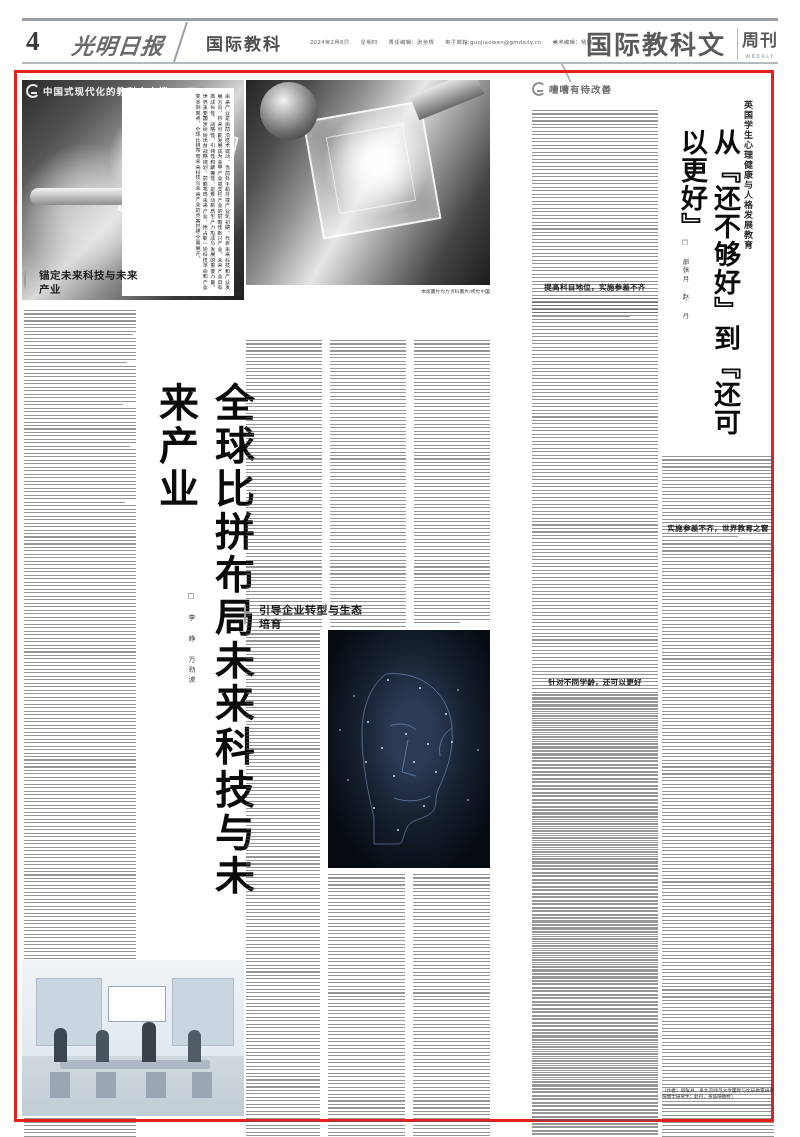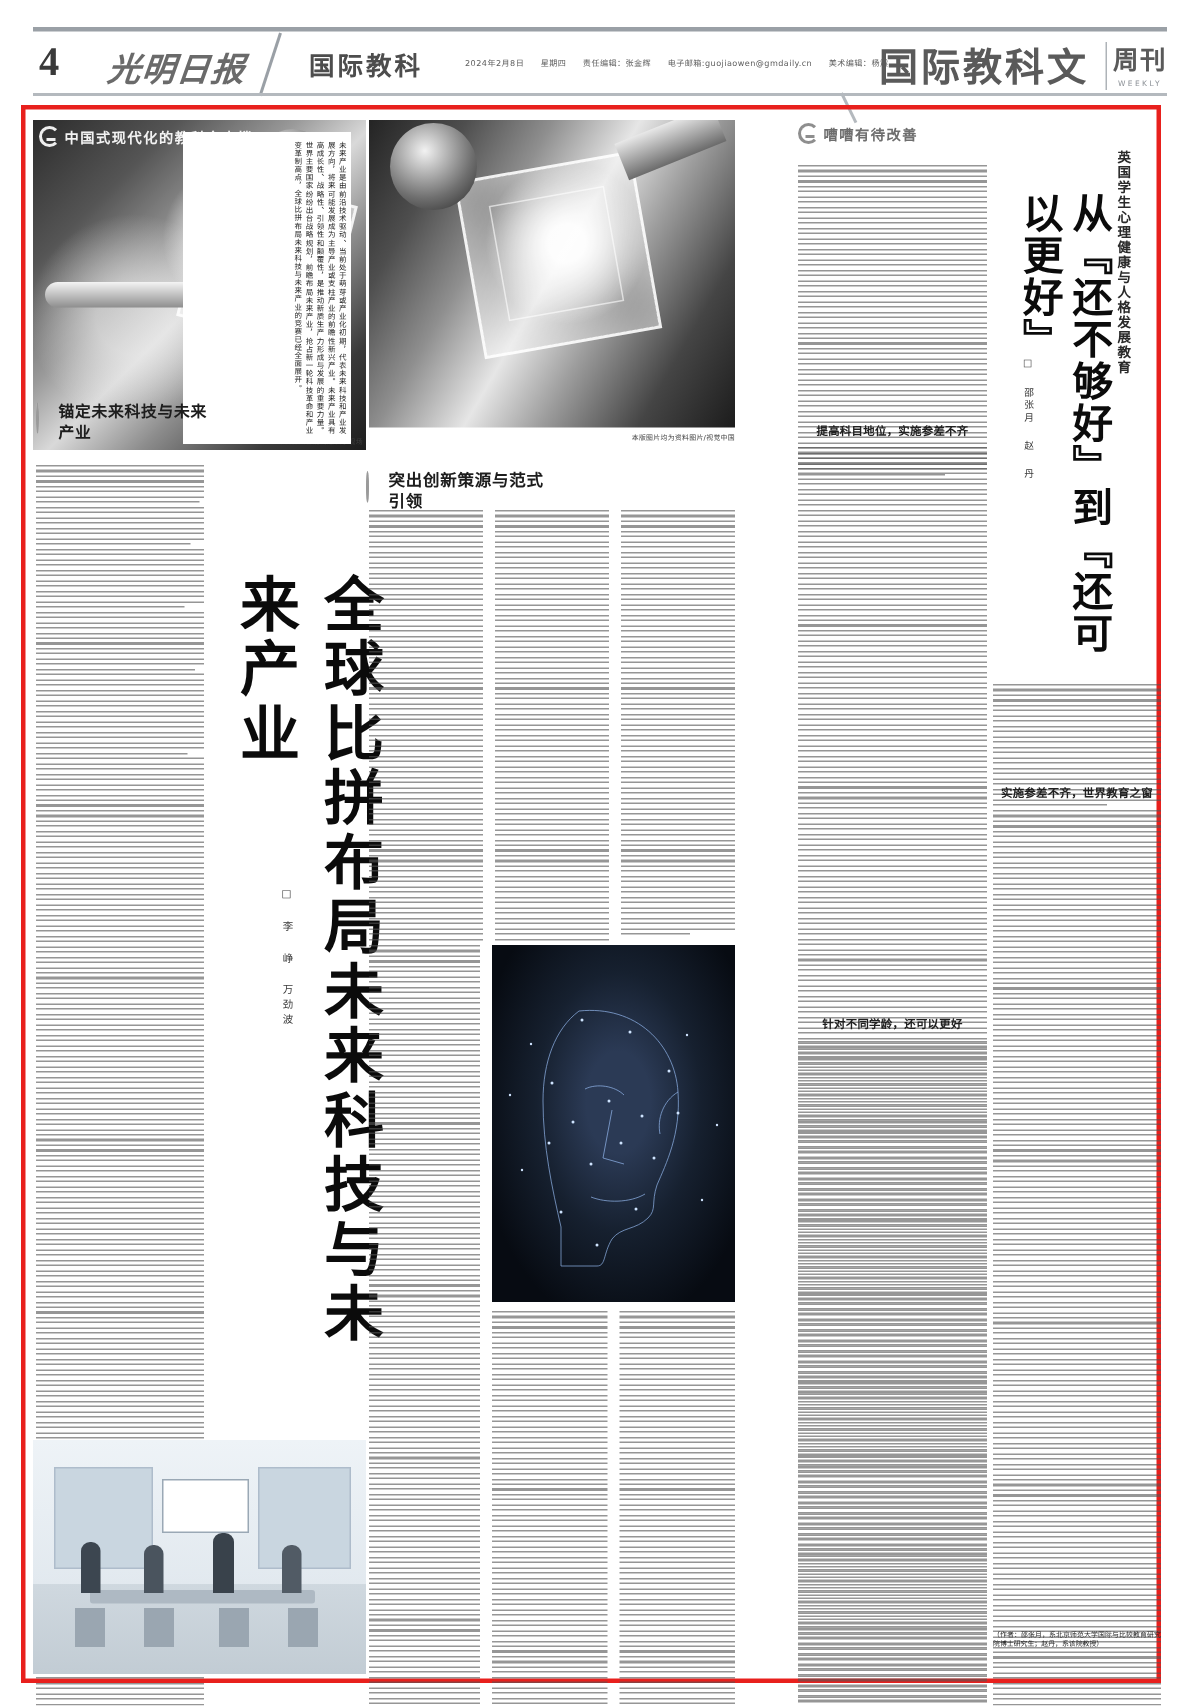--- a/index.html
+++ b/index.html
@@ -403,24 +403,20 @@
                 box-shadow:inset 0 0 26px rgba(255,255,255,.5);"></div>
     <div style="position:absolute;left:86px;top:50px;width:76px;height:76px;transform:rotate(-10deg);
                 border:1px solid rgba(255,255,255,.6);"></div>
     <div style="position:absolute;left:14px;top:2px;width:58px;height:58px;border-radius:50%;
                 background:radial-gradient(circle at 40% 32%,#f2f2f2,#6f6f6f 60%,#252525);"></div>
     <div style="position:absolute;left:166px;top:2px;width:70px;height:26px;transform:rotate(-22deg);
                 background:linear-gradient(180deg,#e8e8e8,#6b6b6b);"></div>
   </div>
   <div class="caption" style="left:370px;top:288px;width:120px;text-align:right;">本版图片均为资料图片/视觉中国</div>
 
-  <div class="bulbhead" style="left:244px;top:314px;width:150px;">
-    <span class="bulb"><span class="dome"></span><span class="base"></span></span>
-    <span class="bh-txt" style="font-size:11px;">突出创新策源与范式引领</span>
-  </div>
 
   <div class="body-lines" style="left:246px;top:340px;width:76px;">
     
   </div>
 
   <div class="body-lines" style="left:246px;top:340px;width:244px;column-count:3;column-gap:8px;">
     <i style="width:100%"></i>
       <i style="width:100%"></i>
       <i style="width:100%"></i>
       <i style="width:100%"></i>
@@ -663,20 +659,24 @@
     <i style="width:100%"></i>
       <i style="width:100%"></i>
       <i style="width:100%"></i>
       <i style="width:100%"></i>
     <i style="width:100%"></i>
       <i style="width:100%"></i>
       <i style="width:100%"></i>
       <i style="width:60%"></i>
   </div>
 
+  <div class="bulbhead" style="left:244px;top:604px;width:150px;">
+    <span class="bulb"><span class="dome"></span><span class="base"></span></span>
+    <span class="bh-txt" style="font-size:11px;">引导企业转型与生态培育</span>
+  </div>
 
   <div class="body-lines" style="left:246px;top:630px;width:74px;">
     <i style="width:100%"></i>
       <i style="width:100%"></i>
       <i style="width:100%"></i>
       <i style="width:100%"></i>
     <i style="width:100%"></i>
       <i style="width:100%"></i>
       <i style="width:100%"></i>
       <i style="width:100%"></i>

